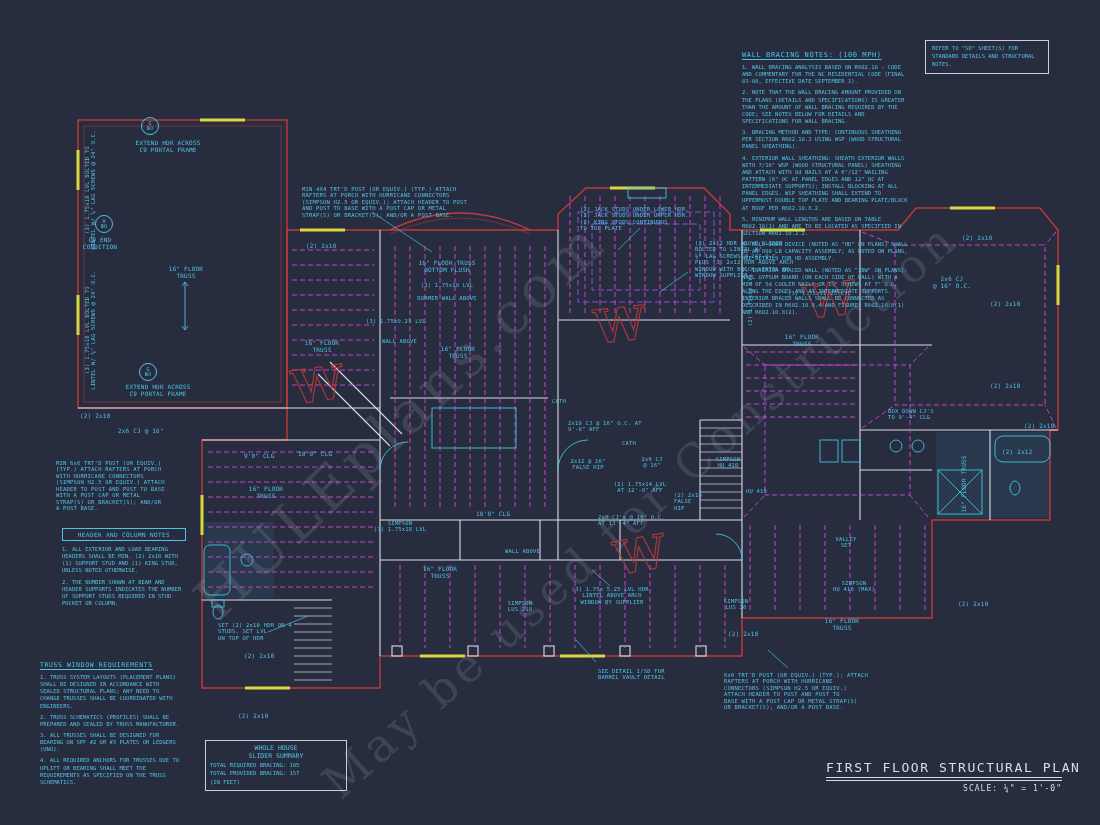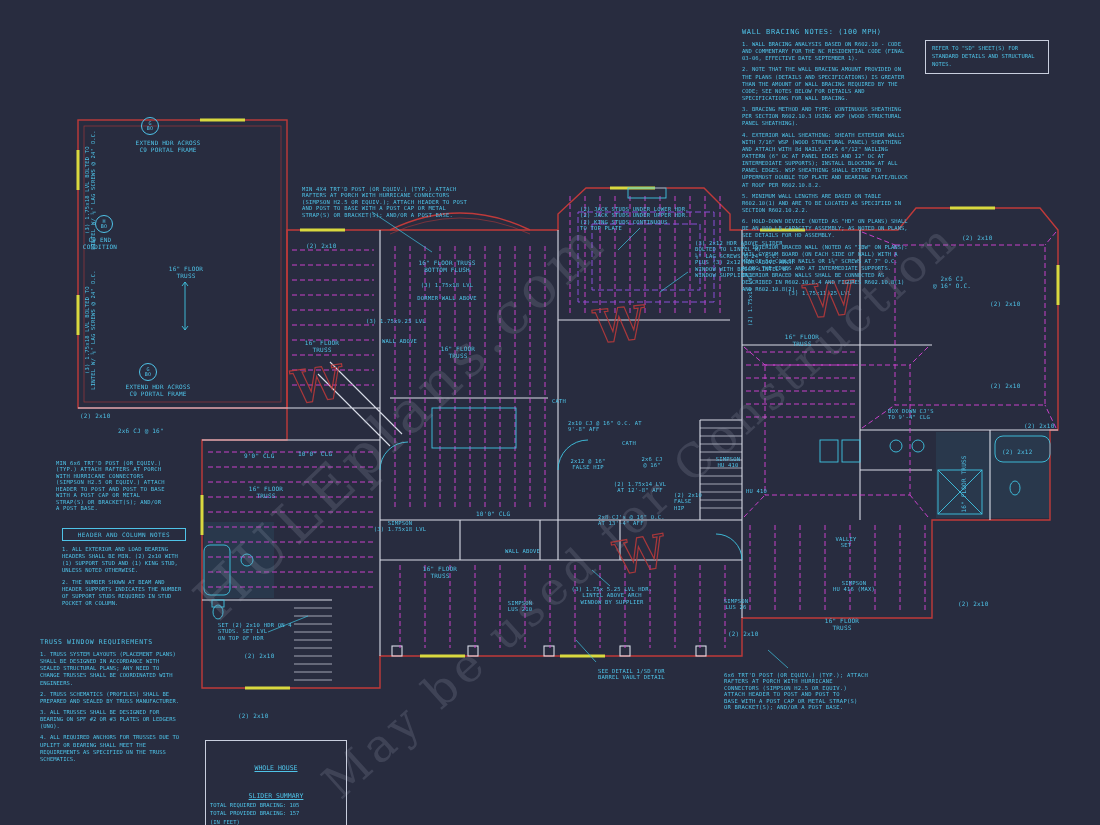--- a/index.html
+++ b/index.html
@@ -8,29 +8,29 @@
   svg{position:absolute;inset:0;}
   .anno{position:absolute;inset:0;}
   .lbl{position:absolute;color:#4fc3e8;white-space:pre-line;line-height:1.18;letter-spacing:.2px;}
   .ctr{text-align:center;}
   .circ{width:16px;height:16px;border:1px solid #4fc3e8;border-radius:50%;
         display:flex;align-items:center;justify-content:center;line-height:1;text-align:center;}
   .wred{color:transparent;-webkit-text-stroke:1.2px #c03a3a;font-family:"DejaVu Serif",serif;
         font-weight:bold;opacity:.85;}
   .wm{font-family:"DejaVu Serif",serif;color:#9aa0b5;opacity:.2;white-space:nowrap;letter-spacing:5px;}
   .note-block{position:absolute;color:#4fc3e8;}
-  .note-title{font-size:7px;letter-spacing:.6px;text-underline-offset:2px;margin-bottom:5px;}
+  .note-title{font-size:7px;letter-spacing:.6px;text-decoration:underline;text-underline-offset:2px;margin-bottom:5px;margin-top:23px;}
   .note-item{font-size:5.5px;line-height:1.3;margin-bottom:4px;white-space:pre-wrap;}
   .ref-box{position:absolute;left:925px;top:40px;width:110px;border:1px solid #c9cede;
            padding:4px 6px;font-size:5.5px;color:#4fc3e8;line-height:1.45;}
   .hc-title{border:1px solid #4fc3e8;padding:2px 4px;text-align:center;font-size:6px;
             text-decoration:none;margin-bottom:5px;letter-spacing:.4px;}
   .sum-box{position:absolute;left:205px;top:740px;width:132px;border:1px solid #c9cede;
            padding:3px 4px;color:#4fc3e8;}
-  .sum-title{text-align:center;font-size:6.5px;text-decoration:underline;text-underline-offset:1px;line-height:1.25;margin-top:20px;}
+  .sum-title{text-align:center;font-size:6.5px;text-underline-offset:1px;line-height:1.25;}
   .sum-lines{margin-top:2px;}
   .sum-lines .note-item{margin-bottom:1px;text-align:left;}
   .title-block{position:absolute;left:826px;top:760px;width:236px;color:#d9dce8;}
   .plan-title{font-size:13px;letter-spacing:1.6px;white-space:nowrap;border-bottom:1px solid #d9dce8;padding-bottom:2px;}
   .title-rule{height:2px;border-bottom:1px solid #d9dce8;margin-bottom:3px;}
   .plan-scale{font-size:8px;text-align:right;letter-spacing:1px;}
 </style>
 </head>
 <body>
 
@@ -269,14 +269,19 @@
   <div class="sum-box">
     <div class="sum-title">WHOLE HOUSE</div>
     <div class="sum-title">SLIDER SUMMARY</div>
     <div class="sum-lines">
         <div class="note-item">TOTAL REQUIRED BRACING: 105</div>
         <div class="note-item">TOTAL PROVIDED BRACING: 157</div>
         <div class="note-item">(IN FEET)</div>
       </div>
   </div>
 
+  <div class="title-block">
+    <div class="plan-title">FIRST FLOOR STRUCTURAL PLAN</div>
+    <div class="title-rule"></div>
+    <div class="plan-scale">SCALE: ¼" = 1'-0"</div>
+  </div>
 
 </div>
 
 </body></html>

